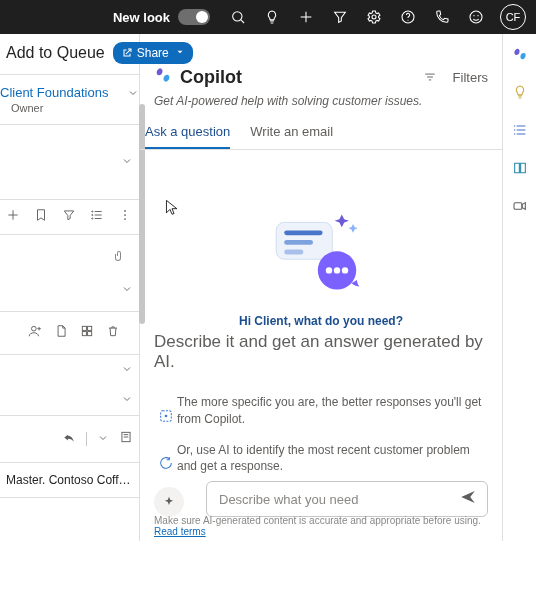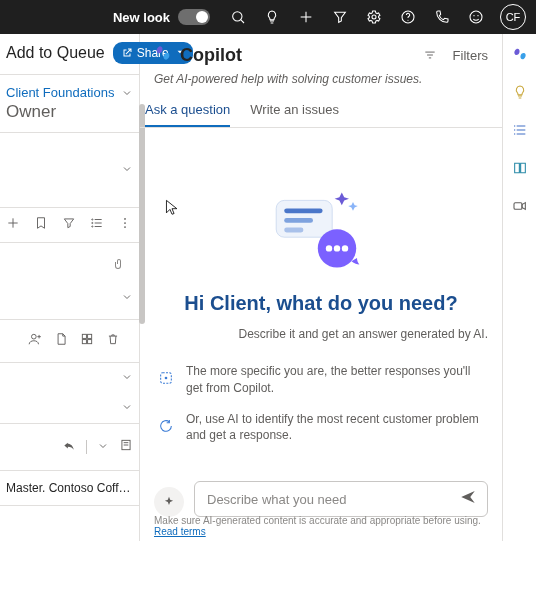--- a/index.html
+++ b/index.html
@@ -33,23 +33,23 @@
   .body{flex:1;display:flex;min-height:0;}
 
   
   .left{width:140px;display:flex;flex-direction:column;border-right:1px solid var(--border);}
   .left-top{display:flex;align-items:center;gap:8px;padding:8px 6px 10px;border-bottom:1px solid var(--border);}
   .addq{font-size:16px;color:var(--text);white-space:nowrap;cursor:pointer;}
   .share-btn{display:flex;align-items:center;gap:4px;background:var(--primary);color:#fff;padding:4px 8px;border-radius:9px;font-size:12px;cursor:pointer;}
   .share-btn svg{width:12px;height:12px;fill:#fff;}
   .share-caret{margin-left:2px;}
   .share-caret svg{width:10px;height:10px;fill:#fff;}
-  .owner-block{padding:10px 6px;border-bottom:1px solid var(--border);display:flex;justify-content:space-between;align-items:flex-start;}
+  .owner-block{padding:10px 0;border-bottom:1px solid var(--border);display:flex;justify-content:space-between;align-items:flex-start;}
   .owner-name{font-size:13px;color:var(--primary);font-weight:400;}
-  .owner-sub{font-size:17px;color:var(--text-muted);margin-top:2px;}
+  .owner-sub{font-size:11px;color:var(--text-muted);margin-top:2px;margin-left:11px;}
   .chev{cursor:pointer;}
   .chev svg{width:12px;height:12px;stroke:var(--text-muted);fill:none;stroke-width:1.8;}
   .section{border-bottom:1px solid var(--border);padding:12px 6px;display:flex;justify-content:flex-end;}
   .section.tall{padding:28px 6px;}
   .toolbar-row{display:flex;gap:14px;padding:8px 6px;border-bottom:1px solid var(--border);align-items:center;}
   .toolbar-row .mini{cursor:pointer;}
   .mini svg{width:14px;height:14px;stroke:var(--text-muted);fill:none;stroke-width:1.6;}
   .attach-row{display:flex;justify-content:flex-end;padding:14px 14px 6px;}
   .attach-row svg{width:12px;height:14px;fill:var(--text-light);}
   .iconrow{display:flex;gap:12px;padding:12px 10px 12px 28px;border-bottom:1px solid var(--border);}
@@ -58,45 +58,45 @@
   .dc-row{display:flex;justify-content:flex-end;padding:6px;}
   .reply-row{display:flex;justify-content:flex-end;align-items:center;gap:10px;padding:14px 6px;border-bottom:1px solid var(--border);}
   .reply-row .divider{width:1px;height:14px;background:var(--border-strong);}
   .crumb{padding:10px 6px;font-size:12px;color:var(--text);white-space:nowrap;overflow:hidden;text-overflow:ellipsis;border-bottom:1px solid var(--border);}
 
   
   .scrollhint{position:absolute;left:139px;top:70px;width:6px;height:220px;background:var(--border-strong);border-radius:3px;pointer-events:none;}
 
   
   .copilot{flex:1;display:flex;flex-direction:column;padding:0 0 0 0;min-width:0;position:relative;}
-  .cp-header{display:flex;align-items:center;justify-content:space-between;padding:10px 14px 4px 14px;}
+  .cp-header{display:flex;align-items:center;justify-content:space-between;padding:10px 14px 4px 14px;margin-top:22px;}
   .cp-title-wrap{display:flex;align-items:center;gap:8px;}
   .cp-logo svg{width:18px;height:18px;}
   .cp-title{font-size:18px;font-weight:600;color:var(--text);}
   .cp-filters{display:flex;align-items:center;gap:16px;color:var(--text-muted);font-size:13px;cursor:pointer;}
   .cp-filters svg{width:14px;height:14px;stroke:var(--text-muted);fill:none;stroke-width:1.6;}
   .cp-sub{font-size:12px;color:var(--text-muted);padding:2px 14px 10px;font-style:italic;}
   .cp-tabs{display:flex;gap:20px;padding:0 5px;border-bottom:1px solid var(--border);}
   .cp-tab{font-size:13px;padding:6px 0 8px;color:var(--text-muted);cursor:pointer;border-bottom:2px solid transparent;}
   .cp-tab.active{color:var(--primary-deep);border-bottom-color:var(--primary);font-weight:400;}
 
   .cp-body{flex:1;overflow:auto;padding:10px 14px 0;}
   .hero{display:flex;justify-content:center;padding:40px 0 18px;}
   .hero svg{width:130px;height:96px;}
-  .greet{text-align:center;font-size:20px;font-weight:600;color:var(--primary-deep);margin-bottom:12px;}
-  .greet-sub{text-align:right;font-size:12px;color:var(--text-muted);margin-bottom:22px;}
+  .greet{text-align:center;font-size:12px;font-weight:600;color:var(--primary-deep);margin-bottom:4px;}
+  .greet-sub{text-align:left;font-size:17px;color:var(--text-muted);margin-bottom:22px;}
   .tips{display:flex;flex-direction:column;gap:14px;padding:0 4px 60px;}
-  .tip{display:flex;gap:12px;align-items:center;}
+  .tip{display:flex;gap:3px;align-items:flex-end;}
   .tip-ico{width:16px;flex-shrink:0;margin-top:1px;}
   .tip-ico svg{width:16px;height:16px;}
   .tip-text{font-size:12px;color:var(--text-muted);line-height:1.4;}
   .tip-text a{color:var(--primary);text-decoration:underline;cursor:pointer;}
 
   
-  .cp-input-wrap{position:absolute;bottom:24px;left:14px;right:14px;display:flex;align-items:flex-end;gap:10px;}
+  .cp-input-wrap{position:absolute;bottom:24px;left:14px;right:14px;display:flex;align-items:flex-end;gap:22px;}
   .sparkle-btn{width:30px;height:30px;border-radius:50%;background:#f3f2f1;display:flex;align-items:center;justify-content:center;cursor:pointer;}
   .sparkle-btn svg{width:14px;height:14px;fill:var(--text-muted);}
   .cp-input{flex:1;display:flex;align-items:center;border:1px solid var(--border-strong);border-radius:6px;padding:6px 10px;background:#fff;}
   .cp-input input{flex:1;border:none;outline:none;font-size:13px;color:var(--text);}
   .cp-input input::placeholder{color:var(--text-light);}
   .send-btn{cursor:pointer;}
   .send-btn svg{width:18px;height:18px;fill:var(--text-muted);}
 
   .cp-footer{position:absolute;bottom:4px;left:14px;right:14px;font-size:10px;color:var(--text-light);}
   .cp-footer a{color:var(--primary);text-decoration:underline;cursor:pointer;}
@@ -313,21 +313,21 @@
               <line x1="7" y1="12" x2="17" y2="12"></line>
               <line x1="10" y1="17" x2="14" y2="17"></line>
             </svg>
           <span>Filters</span>
         </span>
       </div>
       <div class="cp-sub">Get AI-powered help with solving customer issues.</div>
 
       <div class="cp-tabs">
         <div class="cp-tab active">Ask a question</div>
-        <div class="cp-tab">Write an issues</div>
+        <div class="cp-tab">Write an email</div>
       </div>
 
       <div class="cp-body">
         <div class="hero">
           <svg viewBox="0 0 160 120">
             <rect x="24" y="28" width="70" height="46" rx="10" fill="#eef3fb" stroke="#c7d6ee"></rect>
             <rect x="34" y="38" width="48" height="6" rx="3" fill="#4a76c9"></rect>
             <rect x="34" y="50" width="36" height="6" rx="3" fill="#7ea2de"></rect>
             <rect x="34" y="62" width="24" height="6" rx="3" fill="#a9c1ea"></rect>
             <path d="M106 18l3 6 6 2-6 2-3 6-3-6-6-2 6-2z" fill="#6b5bd6"></path>

